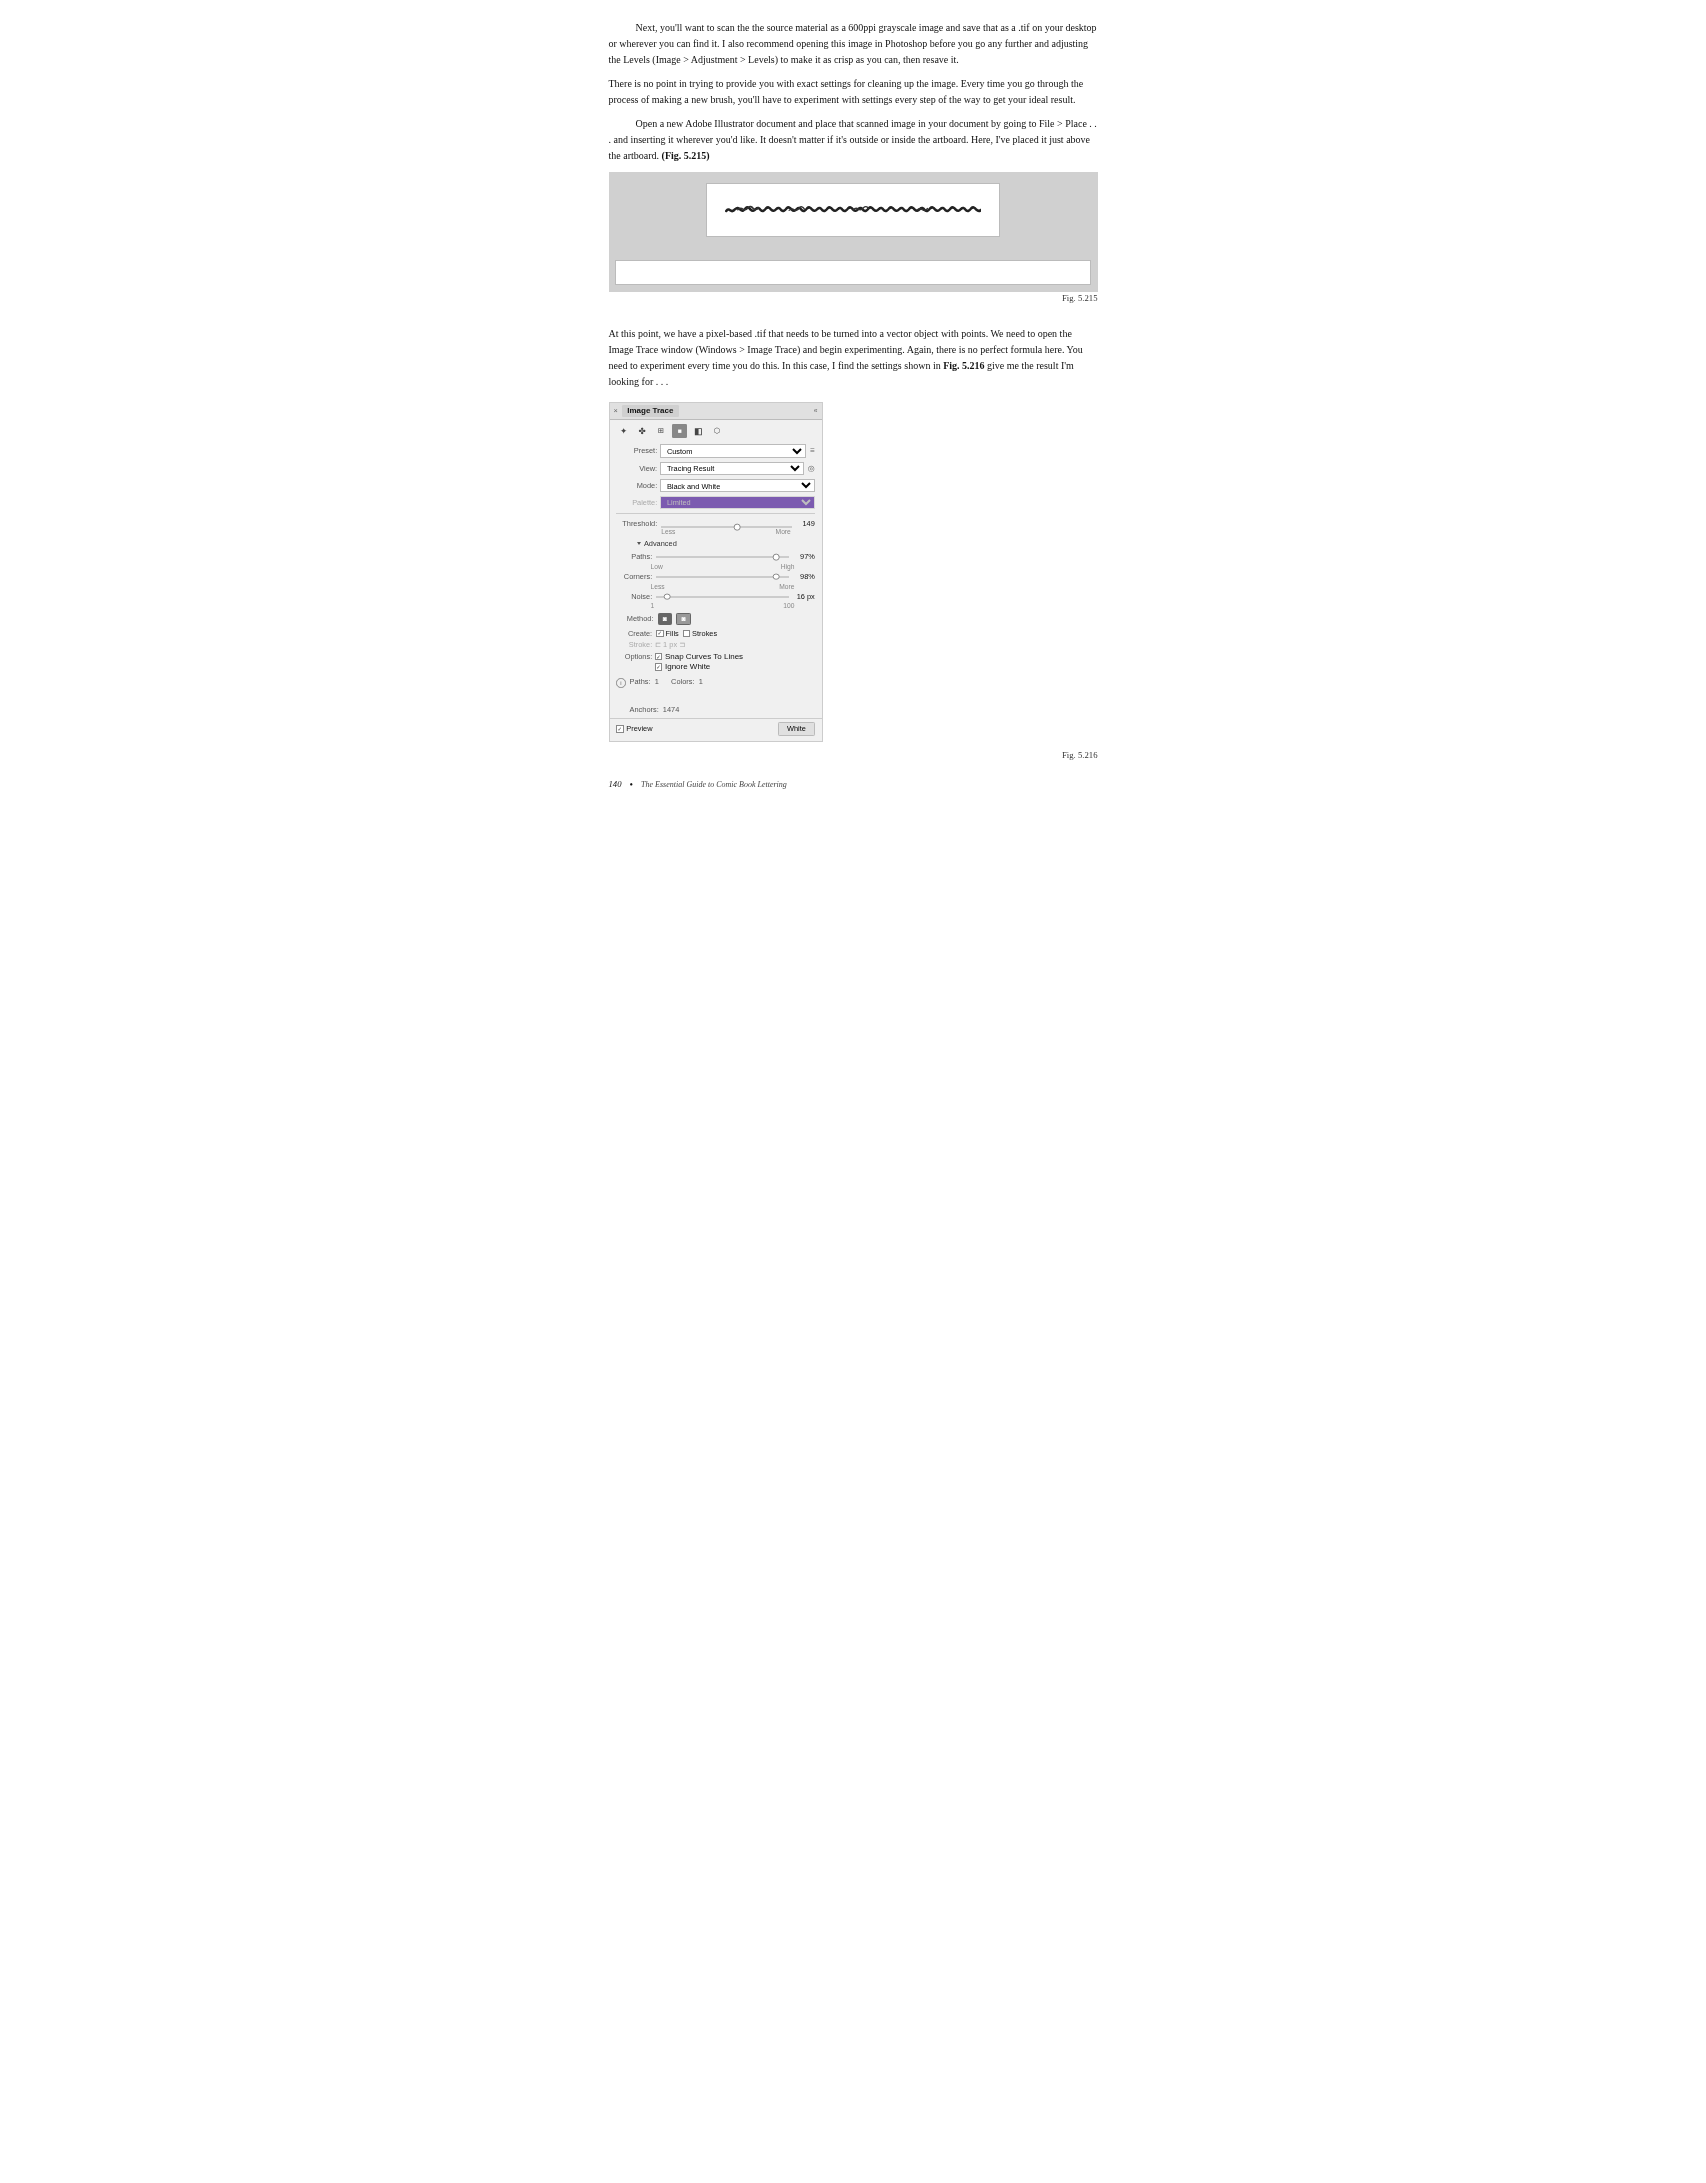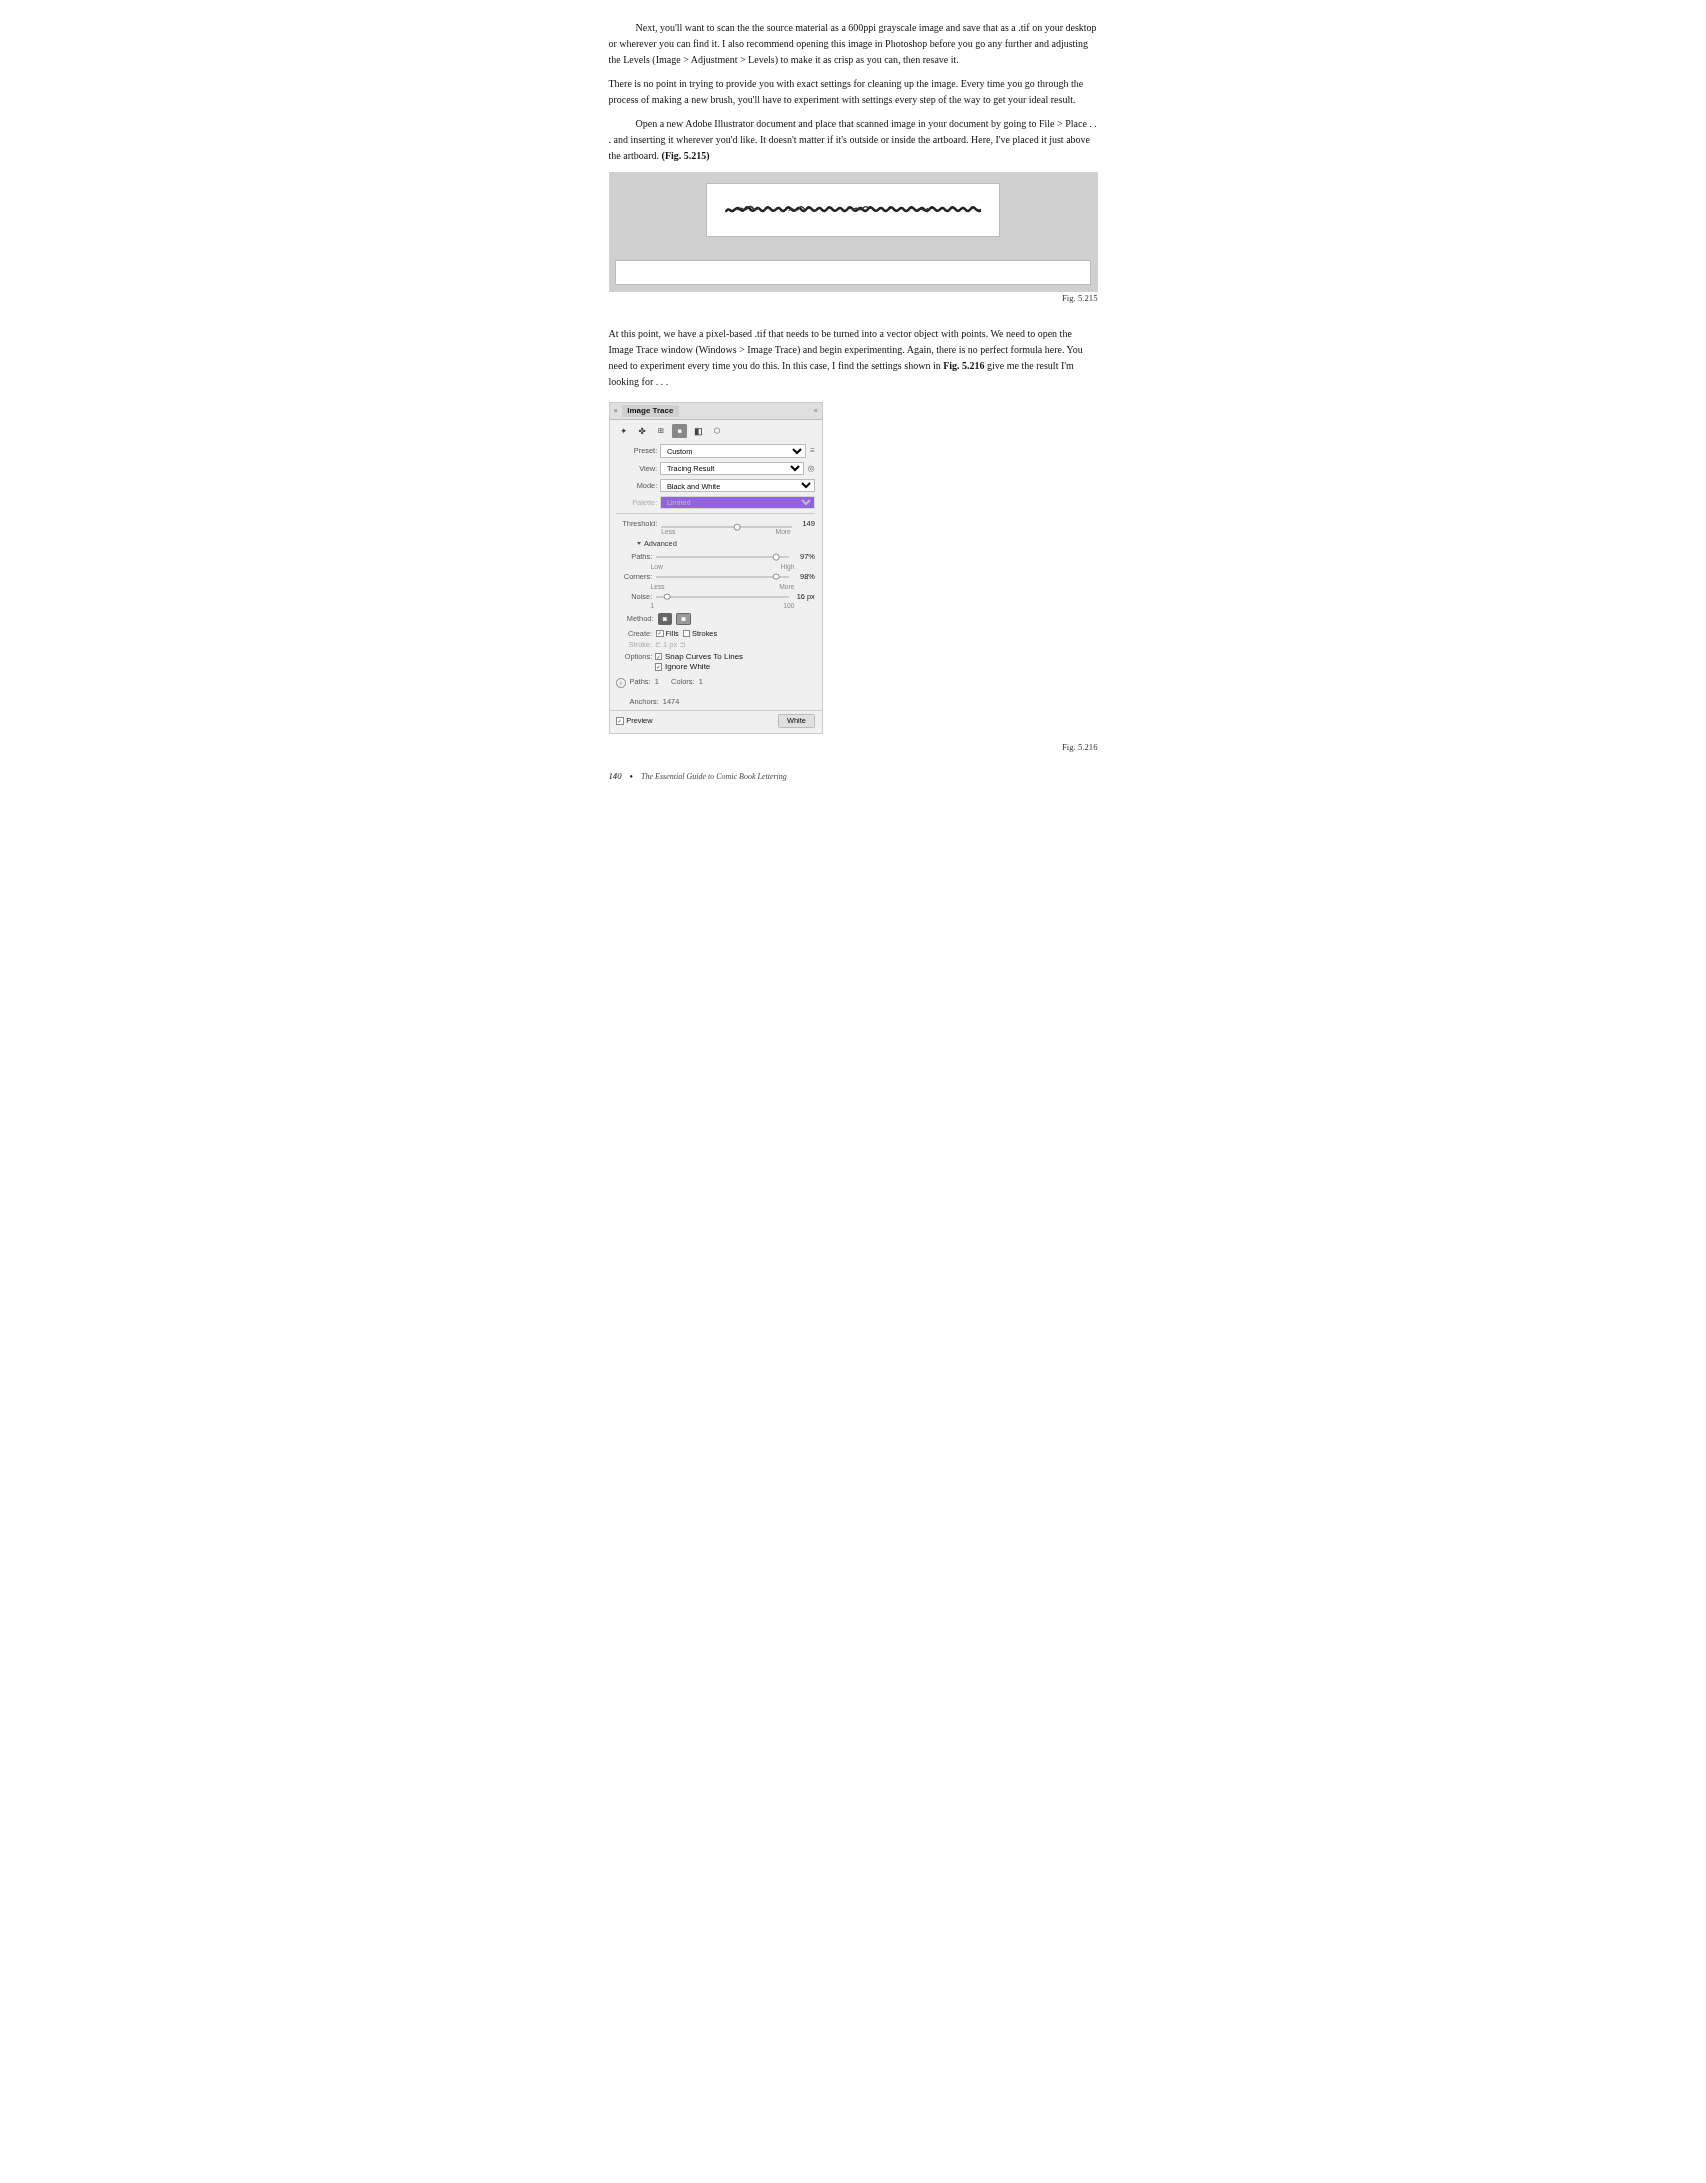--- a/index.html
+++ b/index.html
@@ -148,21 +148,21 @@
     .palette-label {
       width: 41px;
       font-size: 7.4px;
       color: #aaa;
       text-align: right;
       flex-shrink: 0;
     }
     .palette-select {
       flex: 1;
       font-size: 7.4px;
-      background: #6d28d9;
+      background: #4c1d95;
       border: 0.7px solid #ccc;
       padding: 0.7px 2px;
       height: 13.4px;
       color: #aaa;
     }
 
     
     .slider-section {
       padding: 2.7px 6.7px 1.3px 6.7px;
     }
@@ -376,21 +376,21 @@
       align-items: center;
       justify-content: center;
       font-size: 6px;
       color: #666;
       flex-shrink: 0;
       margin-top: 0.7px;
     }
     .info-text {
       display: flex;
       flex-direction: column;
-      gap: 11px;
+      gap: 19px;
     }
 
     
     .bottom-row {
       display: flex;
       align-items: center;
       justify-content: space-between;
       padding: 2.7px 6.7px 1.3px 6.7px;
       border-top: 0.7px solid #ccc;
       margin-top: 2.7px;

